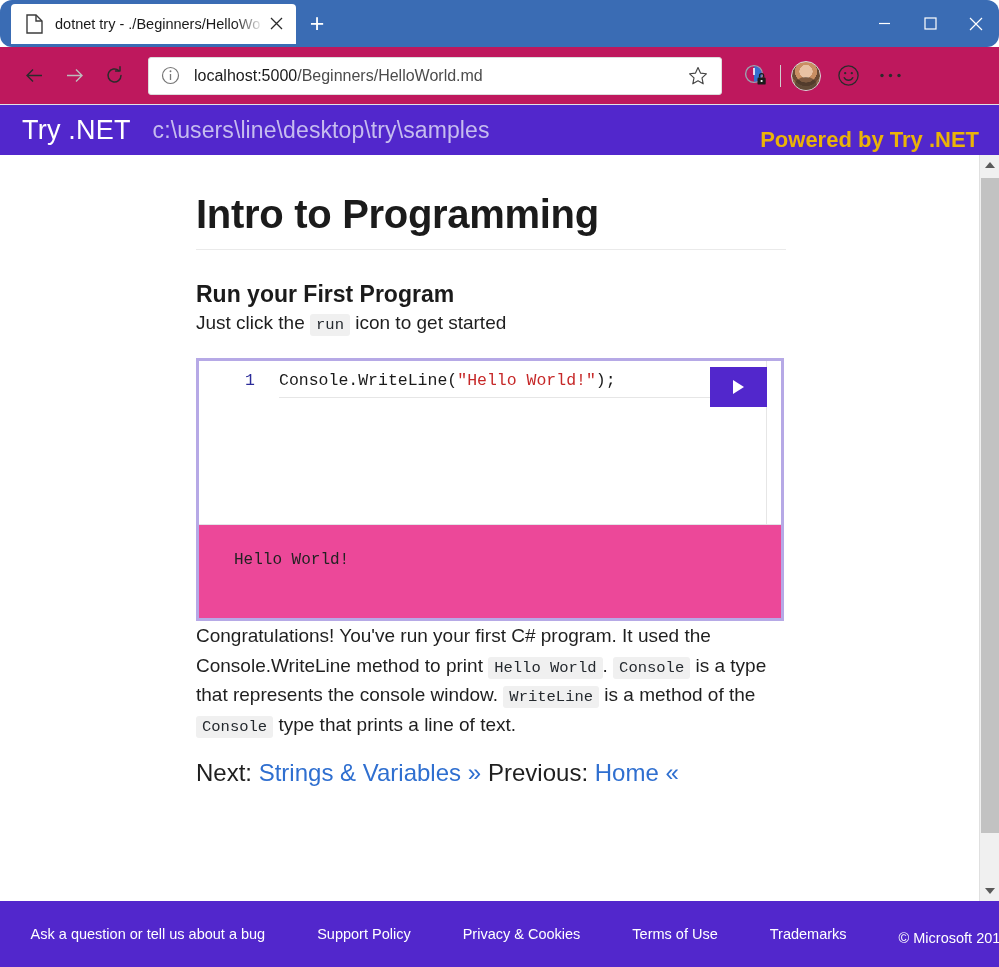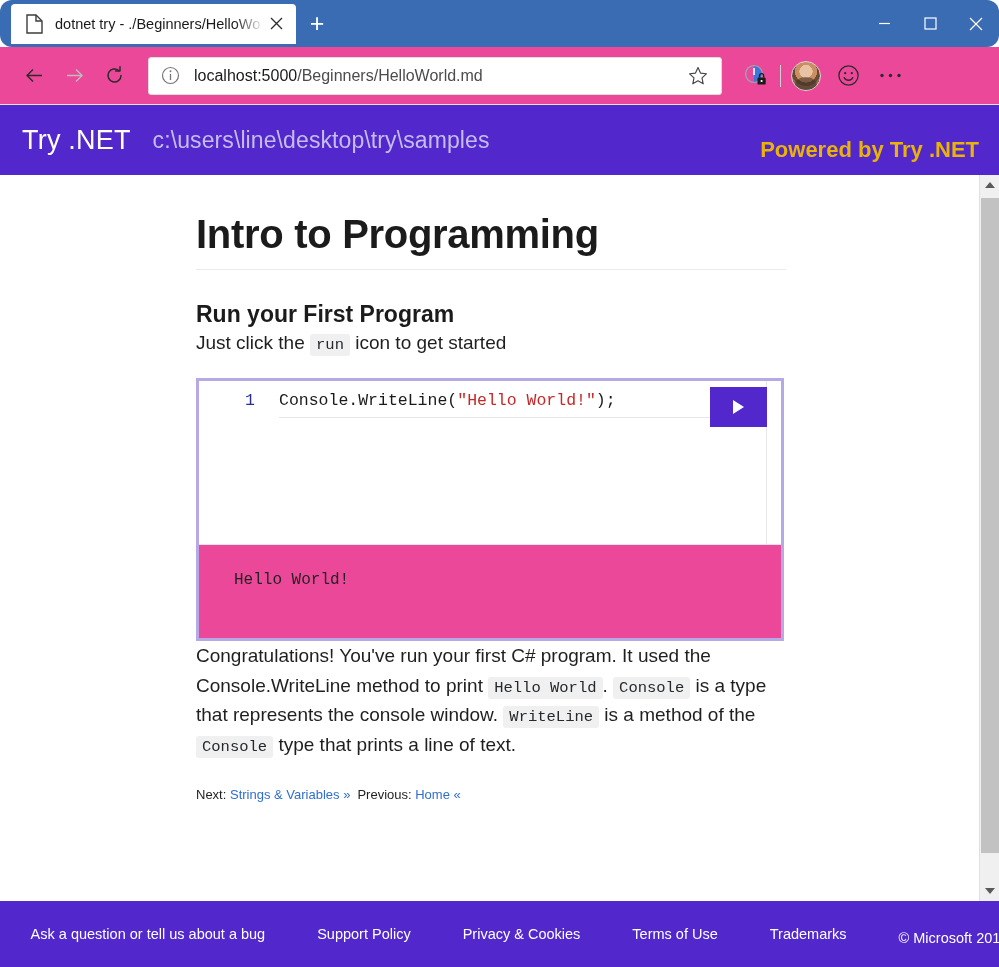--- a/index.html
+++ b/index.html
@@ -84,21 +84,21 @@
   .win-btn {
     width: 46px; height: 47px;
     display: flex; align-items: center; justify-content: center;
     color: #ffffff;
     cursor: pointer;
   }
 
   
   .toolbar {
     height: 58px;
-    background: #ec4899;
+    background: #be185d;
     display: flex;
     align-items: center;
     padding: 0 16px 0 14px;
     flex: 0 0 auto;
     border-bottom: 1px solid #e2e2e2;
   }
   .nav-btn {
     width: 40px; height: 40px;
     display: flex; align-items: center; justify-content: center;
     cursor: pointer;
@@ -172,21 +172,21 @@
     flex: 1 1 auto;
     position: relative;
     overflow: hidden;
     background: #ffffff;
     display: flex;
     flex-direction: column;
   }
 
   .tn-header {
     background: #5227cc;
-    height: 70px;
+    height: 50px;
     display: flex;
     align-items: center;
     padding: 0 20px 0 22px;
     flex: 0 0 auto;
   }
   .tn-brand {
     color: #ffffff;
     font-size: 27px;
     font-weight: 400;
     letter-spacing: 0.2px;
@@ -320,22 +320,22 @@
     padding: 26px 0 0 35px;
   }
   .output-text {
     font-family: "Liberation Mono", "DejaVu Sans Mono", monospace;
     font-size: 16px;
     color: #222222;
     white-space: pre;
   }
 
   .doc-nav {
-    margin-top: 28px;
-    font-size: 13px;
+    margin-top: 20px;
+    font-size: 24px;
     color: #1f1f1f;
   }
   .doc-nav a {
     color: #2f6fd0;
     text-decoration: none;
     cursor: pointer;
   }
   .doc-nav .gap { display: inline-block; width: 7px; }
 
   

